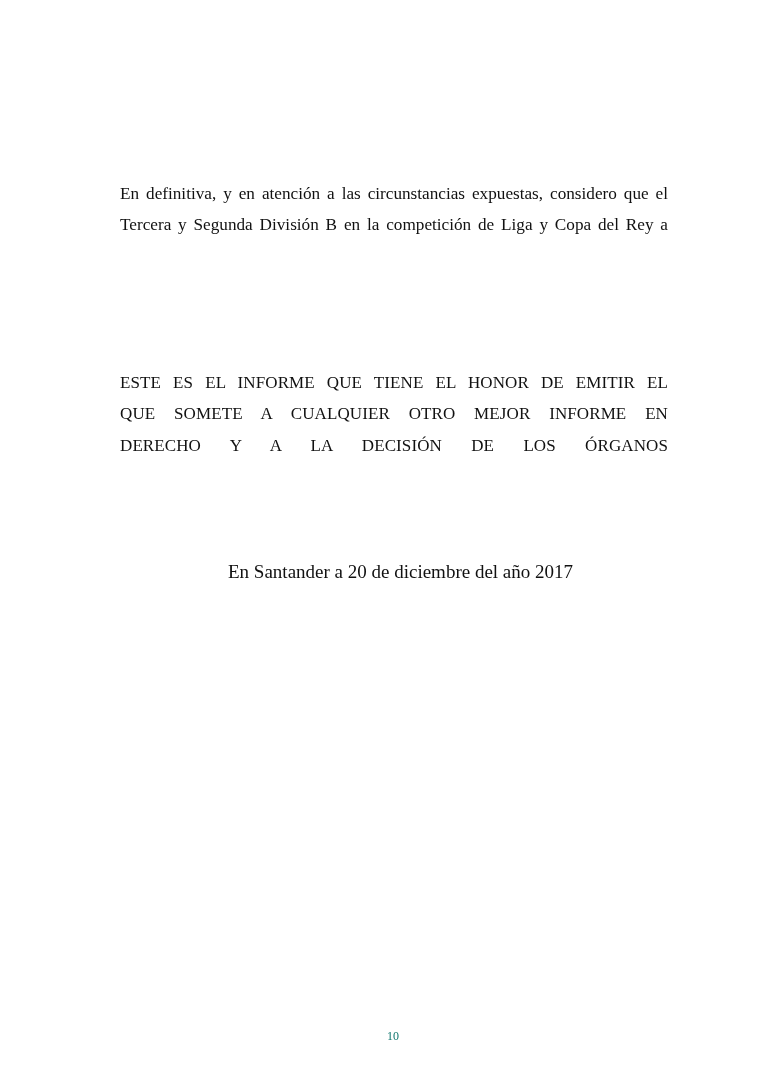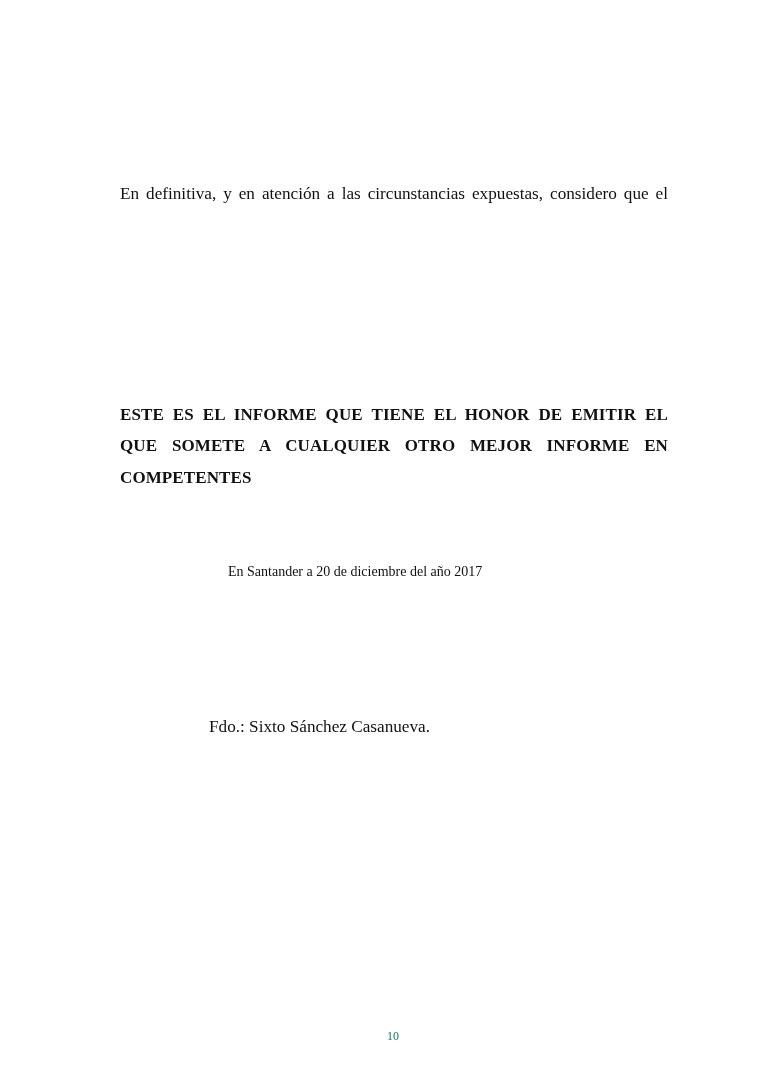--- a/index.html
+++ b/index.html
@@ -36,30 +36,29 @@
       text-align: justify;
       text-align-last: justify;
       white-space: nowrap;
     }
     .para .line.last {
       text-align-last: left;
     }
     #p1 { top: 178px; }
     #p2 {
       top: 367px;
-      font-weight: bold;
+      font-weight: normal;
       font-size: 17px;
       letter-spacing: 0.1px;
-      margin-top: 32px;
     }
     .date {
       position: absolute;
       left: 220px;
       top: 558px;
-      font-size: 14px;
+      font-size: 19px;
       line-height: 28px;
       margin: 0;
     }
     .signature {
       position: absolute;
       left: 201px;
       top: 713px;
       font-size: 17.2px;
       line-height: 28px;
       margin: 0;
@@ -75,27 +74,27 @@
       color: #0f766e;
     }
   </style>
 </head>
 <body>
 
 <div class="page">
 
   <p class="para" id="p1">
     <span class="line">En definitiva, y en atención a las circunstancias expuestas, considero que el</span>
+    <span class="line">Tercera y Segunda División B en la competición de Liga y Copa del Rey a</span>
   </p>
 
   <p class="para" id="p2">
     <span class="line">ESTE ES EL INFORME QUE TIENE EL HONOR DE EMITIR EL</span>
     <span class="line">QUE SOMETE A CUALQUIER OTRO MEJOR INFORME EN</span>
-    <span class="line last">COMPETENTES</span>
+    <span class="line">DERECHO Y A LA DECISIÓN DE LOS ÓRGANOS</span>
   </p>
 
   <p class="date">En Santander a 20 de diciembre del año 2017</p>
 
-  <p class="signature">Fdo.: Sixto Sánchez Casanueva.</p>
 
   <div class="page-number">10</div>
 
 </div>
 
 </body></html>

